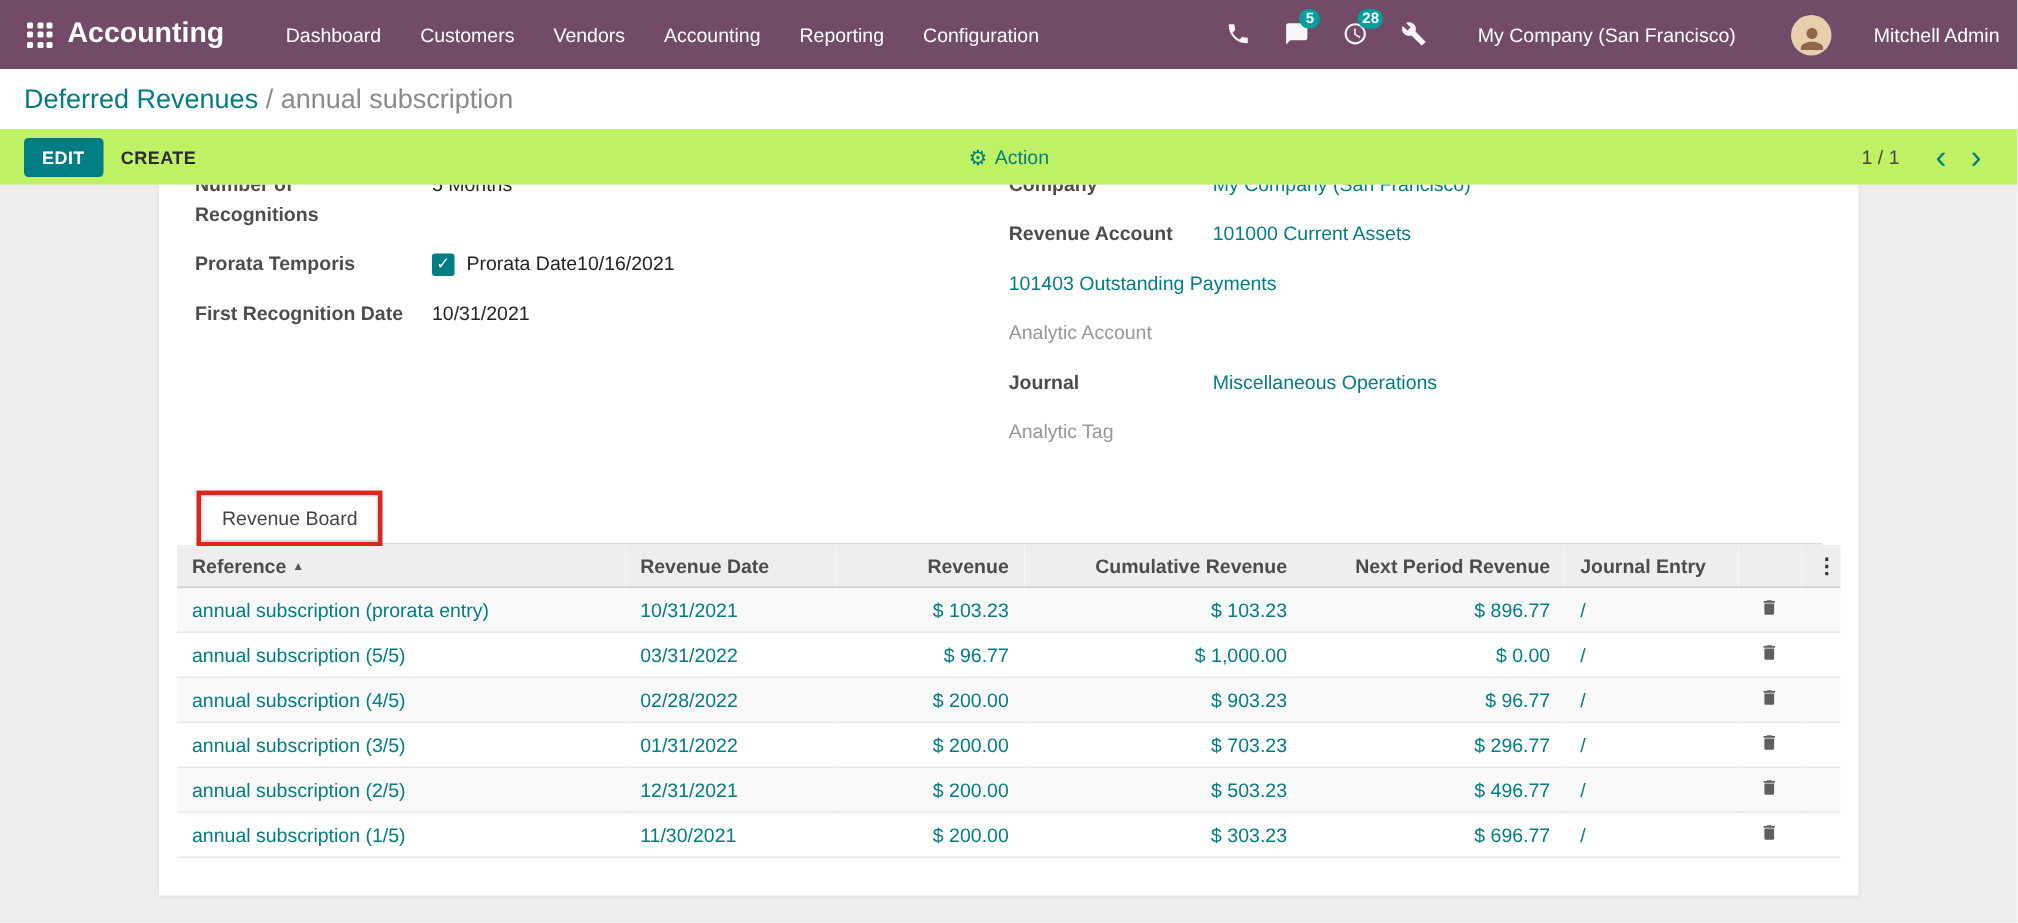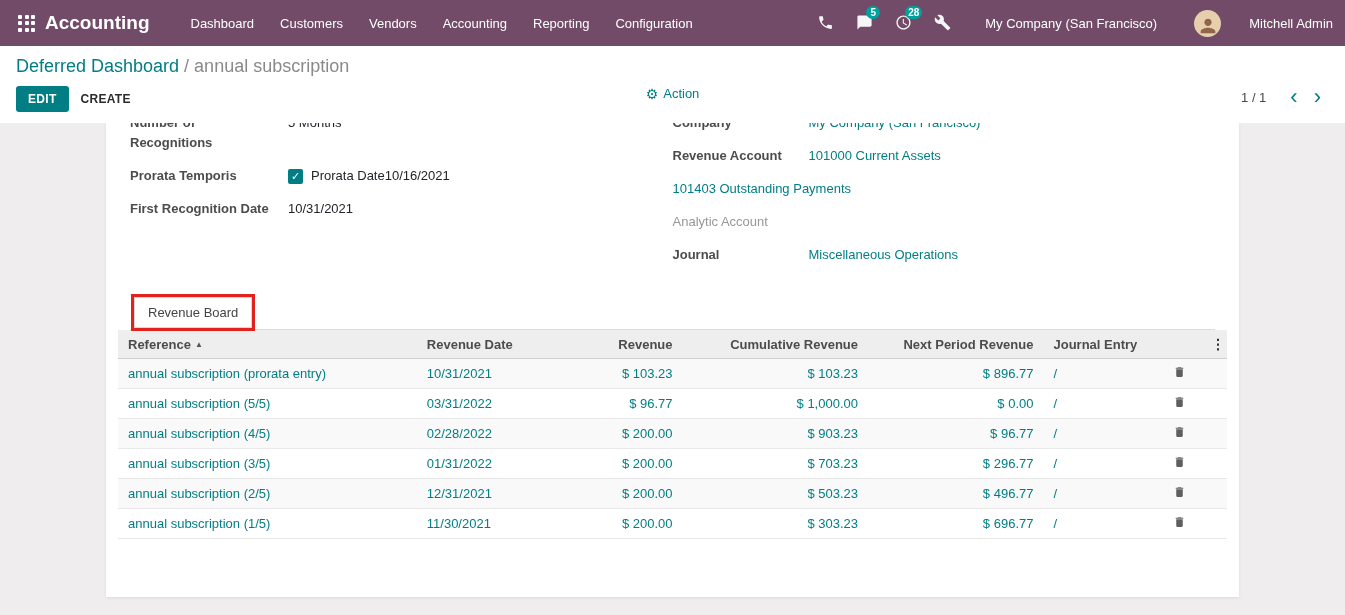--- a/index.html
+++ b/index.html
@@ -28,21 +28,21 @@
   .badge{position:absolute;top:-8px;left:10px;background:var(--badge);color:#fff;font-size:10px;font-weight:bold;line-height:13px;min-width:14px;padding:0 3px;border-radius:8px;text-align:center;}
   .company-name{font-size:13px;margin-left:12px;cursor:pointer;white-space:nowrap;}
   .avatar{width:27px;height:27px;border-radius:50%;background:#e7cfae;overflow:hidden;cursor:pointer;margin-left:16px;flex:none;display:flex;align-items:flex-end;justify-content:center;}
   .avatar svg{width:22px;height:22px;fill:#8d6748;}
   .user-name{font-size:13px;margin-left:7px;cursor:pointer;white-space:nowrap;}
   
   .breadcrumb-bar{height:40px;background:#fff;display:flex;align-items:center;padding:0 16px;font-size:18px;}
   .bc-parent{color:var(--accent);cursor:pointer;}
   .bc-sep,.bc-current{color:#8a8a8a;white-space:pre;}
   
-  .control-bar{height:37px;background:#ffffff;display:flex;align-items:flex-start;padding:0 16px;position:relative;}
+  .control-bar{height:37px;background:#bef264;display:flex;align-items:center;padding:0 16px;position:relative;}
   .btn-edit{background:var(--accent);color:#fff;border:none;border-radius:3px;font-size:12px;font-weight:bold;letter-spacing:.3px;padding:6px 12px;cursor:pointer;font-family:inherit;}
   .btn-create{background:none;border:none;color:#2b2b2b;font-size:12px;font-weight:bold;letter-spacing:.3px;padding:6px 12px;cursor:pointer;font-family:inherit;}
   .action-menu{position:absolute;left:50%;transform:translateX(-50%);display:flex;align-items:center;gap:5px;color:var(--accent);font-size:13px;cursor:pointer;}
   .gear{font-size:14px;line-height:1;}
   .pager{margin-left:auto;display:flex;align-items:center;}
   .pager-text{font-size:13px;color:#474747;margin-right:16px;}
   .pager-btn{background:none;border:none;color:var(--accent);font-size:22px;line-height:1;padding:0 8px;cursor:pointer;font-family:inherit;}
   
   .content{height:492px;background:var(--body-bg);}
   .sheet{width:1133px;height:474px;margin:0 auto;background:#fff;overflow:hidden;box-shadow:0 1px 3px rgba(0,0,0,.08);}
@@ -127,21 +127,21 @@
     <div class="avatar">
       <svg viewBox="0 0 24 24">
           <path d="M12 12c2.21 0 4-1.79 4-4s-1.79-4-4-4-4 1.79-4 4 1.79 4 4 4zm0 2c-2.67 0-8 1.34-8 4v2h16v-2c0-2.66-5.33-4-8-4z"></path>
         </svg>
     </div>
     <span class="user-name">Mitchell Admin</span>
   </div>
 </div>
 
 <div class="breadcrumb-bar">
-  <span class="bc-parent">Deferred Dashboard</span>
+  <span class="bc-parent">Deferred Revenues</span>
     <span class="bc-sep"> / </span>
     <span class="bc-current">annual subscription</span>
 </div>
 
 <div class="control-bar">
   <button class="btn-edit">EDIT</button>
   <button class="btn-create">CREATE</button>
   <div class="action-menu">
     <span class="gear">⚙</span>
     <span>Action</span>
@@ -186,20 +186,24 @@
           <div class="frow">
             <div class="fvalue link">101403 Outstanding Payments</div>
           </div>
           <div class="frow">
             <div class="flabel muted">Analytic Account</div>
             <div class="fvalue"></div>
           </div>
           <div class="frow">
             <div class="flabel">Journal</div>
             <div class="fvalue link">Miscellaneous Operations</div>
+          </div>
+          <div class="frow">
+            <div class="flabel muted">Analytic Tag</div>
+            <div class="fvalue"></div>
           </div>
         </div>
       </div>
 
       <div class="notebook">
         <span class="annotation">
           <button class="tab-btn">Revenue Board</button>
         </span>
       </div>
 

